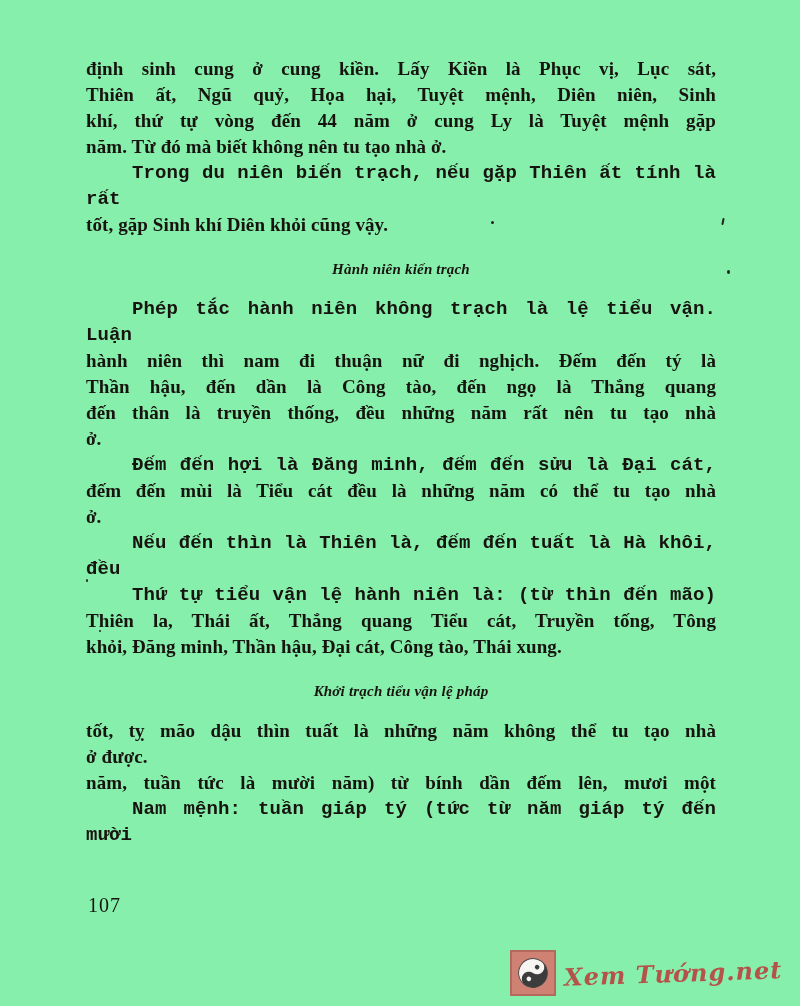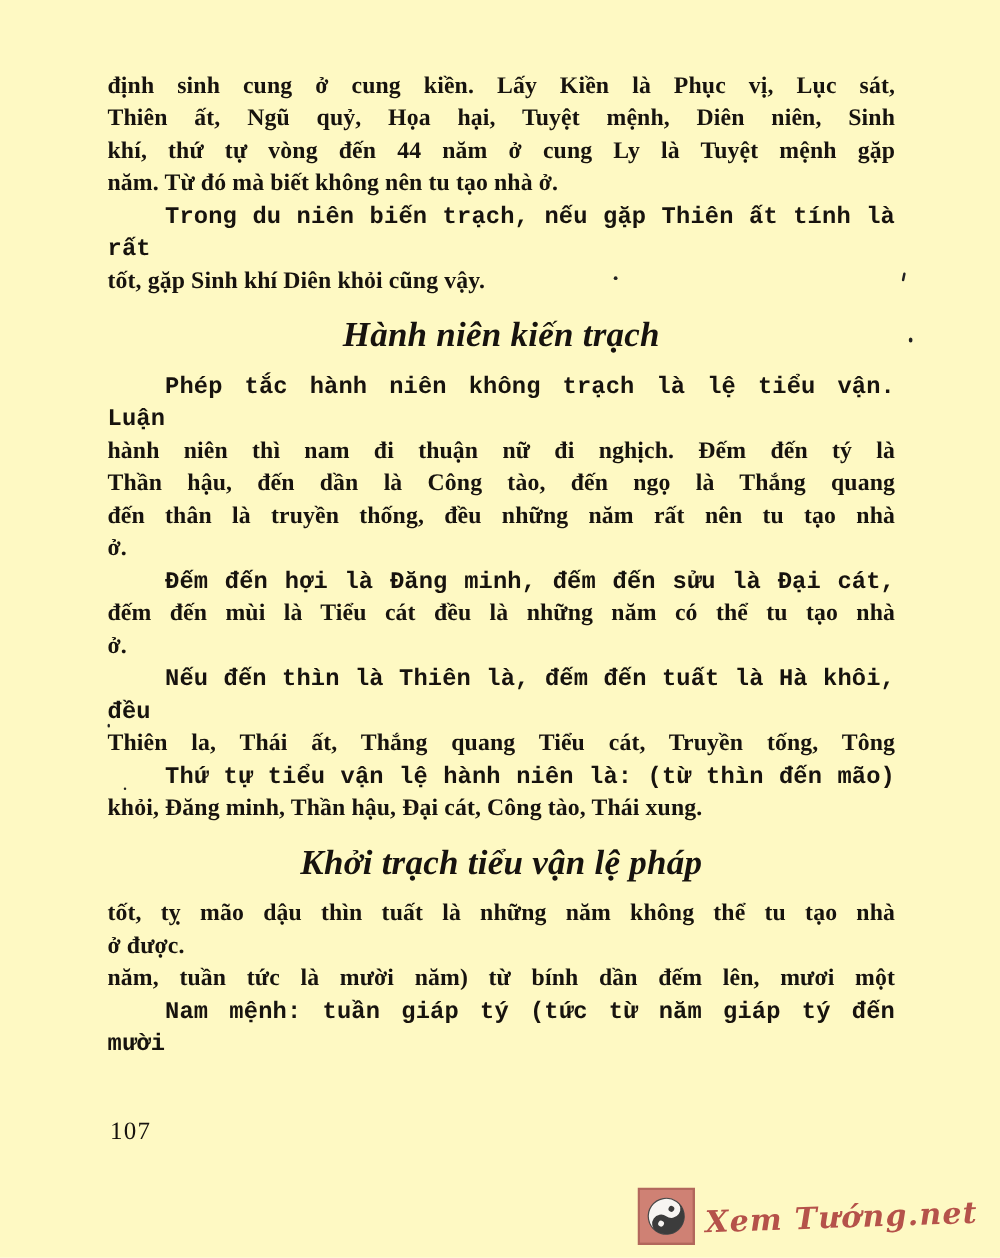--- a/index.html
+++ b/index.html
@@ -4,21 +4,21 @@
 <style>
   html, body { margin: 0; padding: 0; }
   body {
     width: 800px; height: 1006px;
     background: #ffffff;
     font-family: "Liberation Serif", serif;
   }
   .page {
     position: relative;
     width: 800px; height: 1006px;
-    background: #fef9c3;
+    background: #86efac;
     overflow: hidden;
     color: #17130e;
   }
   .column {
     position: absolute;
     left: 86px; top: 56px;
     width: 630px;
   }
   .para { margin: 0; }
   .line {
@@ -26,21 +26,21 @@
     line-height: 26px;
     font-weight: 700;
     color: #17130e;
     text-align: justify;
     text-align-last: justify;
     letter-spacing: 0.1px;
   }
   .line.last { text-align-last: auto; }
   .line.first { text-indent: 46px; font-family: Liberation Mono, monospace; }
   .heading {
-    font-size: 28px;
+    font-size: 15px;
     line-height: 30px;
     font-weight: 700;
     font-style: italic;
     text-align: center;
     margin: 16px 0 12px 0;
     letter-spacing: 0.2px;
   }
   .page-number {
     position: absolute;
     left: 88px; top: 894px;
@@ -107,22 +107,22 @@
       <div class="line j">đếm đến mùi là Tiểu cát đều là những năm có thể tu tạo nhà</div>
       <div class="line last">ở.</div>
     </div>
 
 
     <div class="para">
       <div class="line j first">Nếu đến thìn là Thiên là, đếm đến tuất là Hà khôi, đều</div>
     </div>
 
     <div class="para">
+      <div class="line j first">Thứ tự tiểu vận lệ hành niên là: (từ thìn đến mão)</div>
       <div class="line j">Thiên la, Thái ất, Thắng quang Tiểu cát, Truyền tống, Tông</div>
-      <div class="line j first">Thứ tự tiểu vận lệ hành niên là: (từ thìn đến mão)</div>
       <div class="line last">khỏi, Đăng minh, Thần hậu, Đại cát, Công tào, Thái xung.</div>
     </div>
 
     <div class="heading">Khởi trạch tiểu vận lệ pháp</div>
 
     <div class="para">
       <div class="line j">tốt, tỵ mão dậu thìn tuất là những năm không thể tu tạo nhà</div>
       <div class="line last">ở được.</div>
     </div>
 

